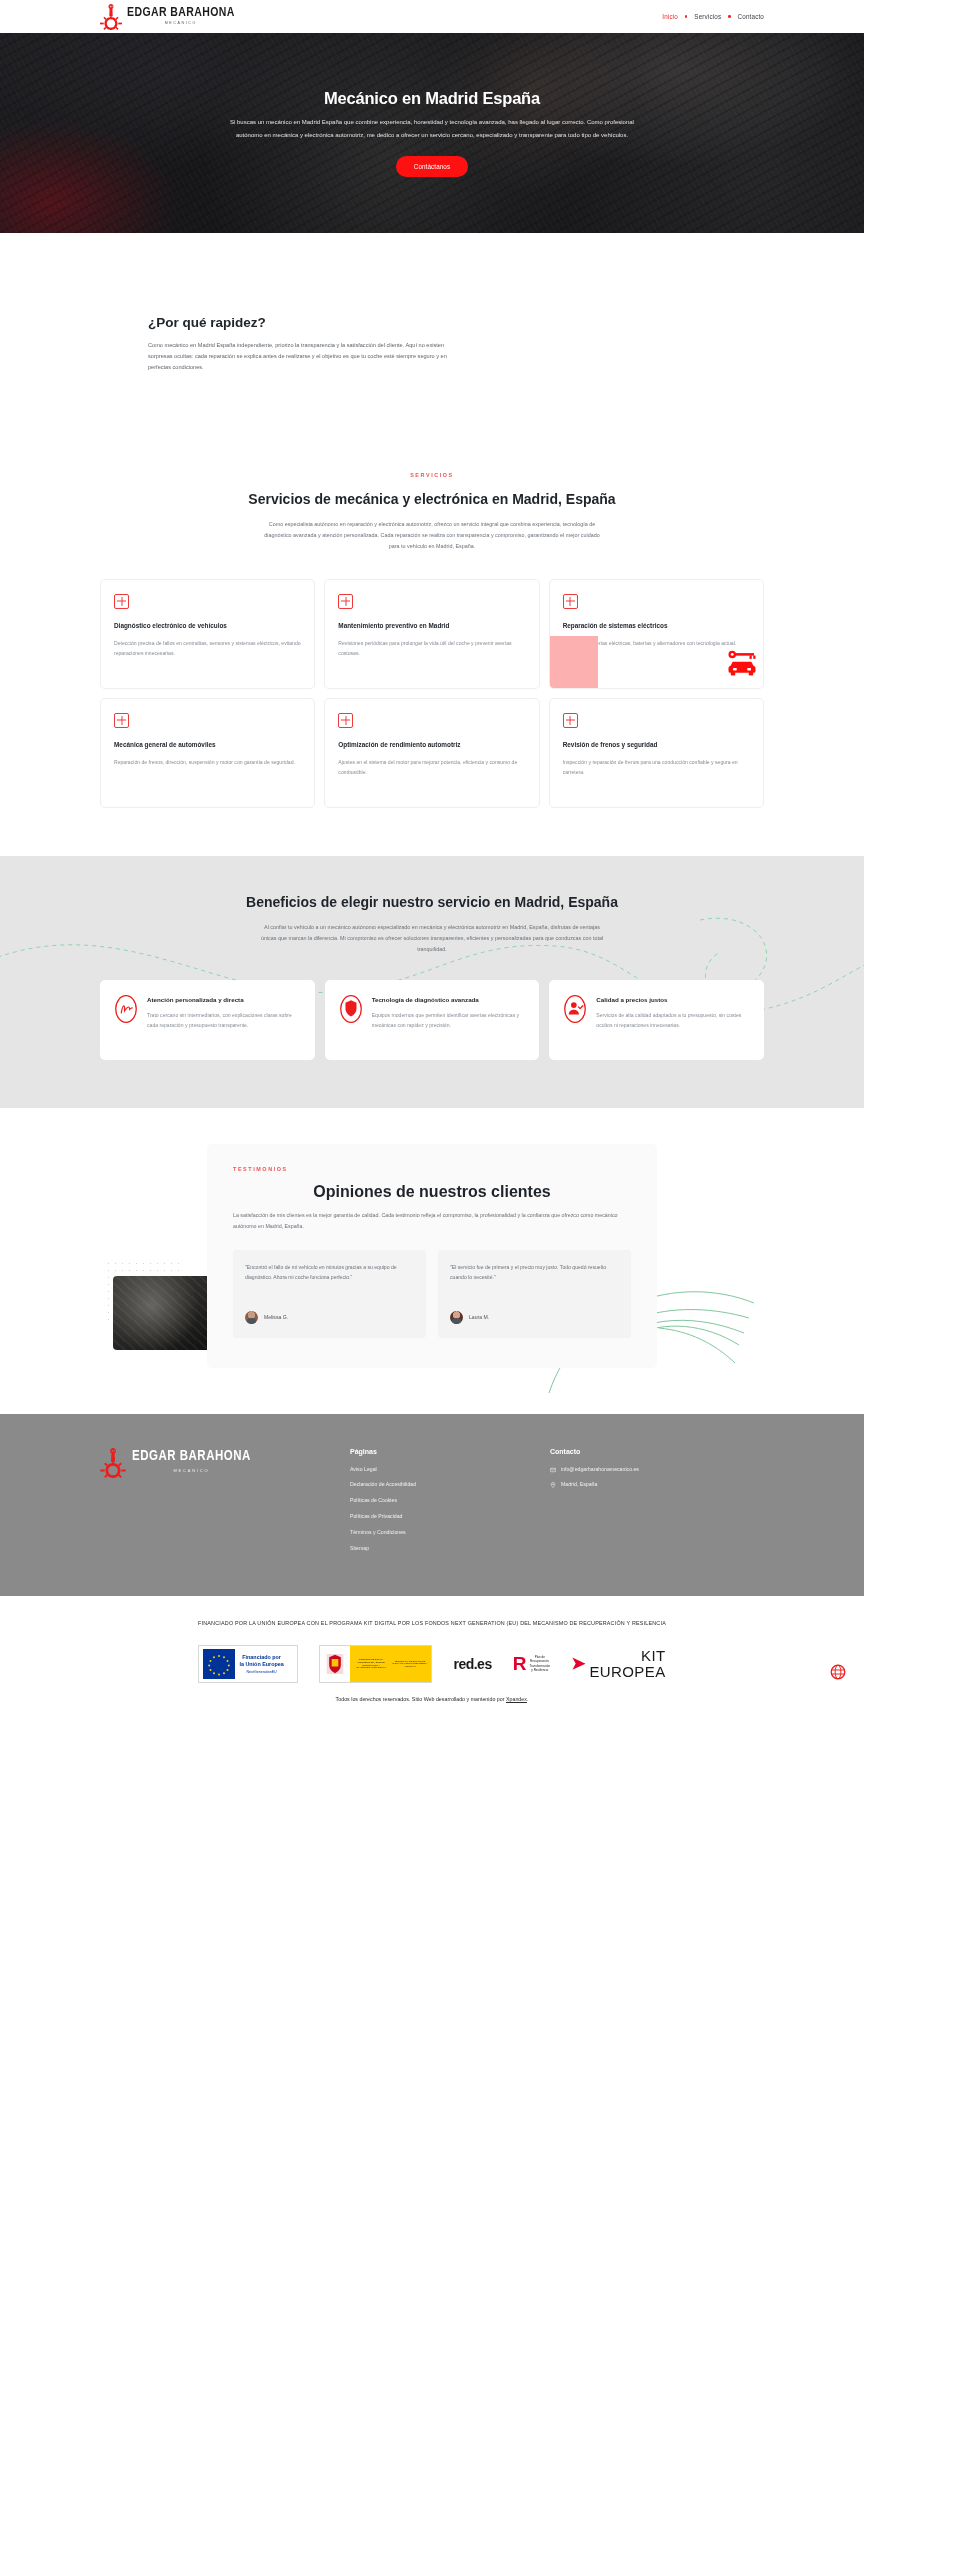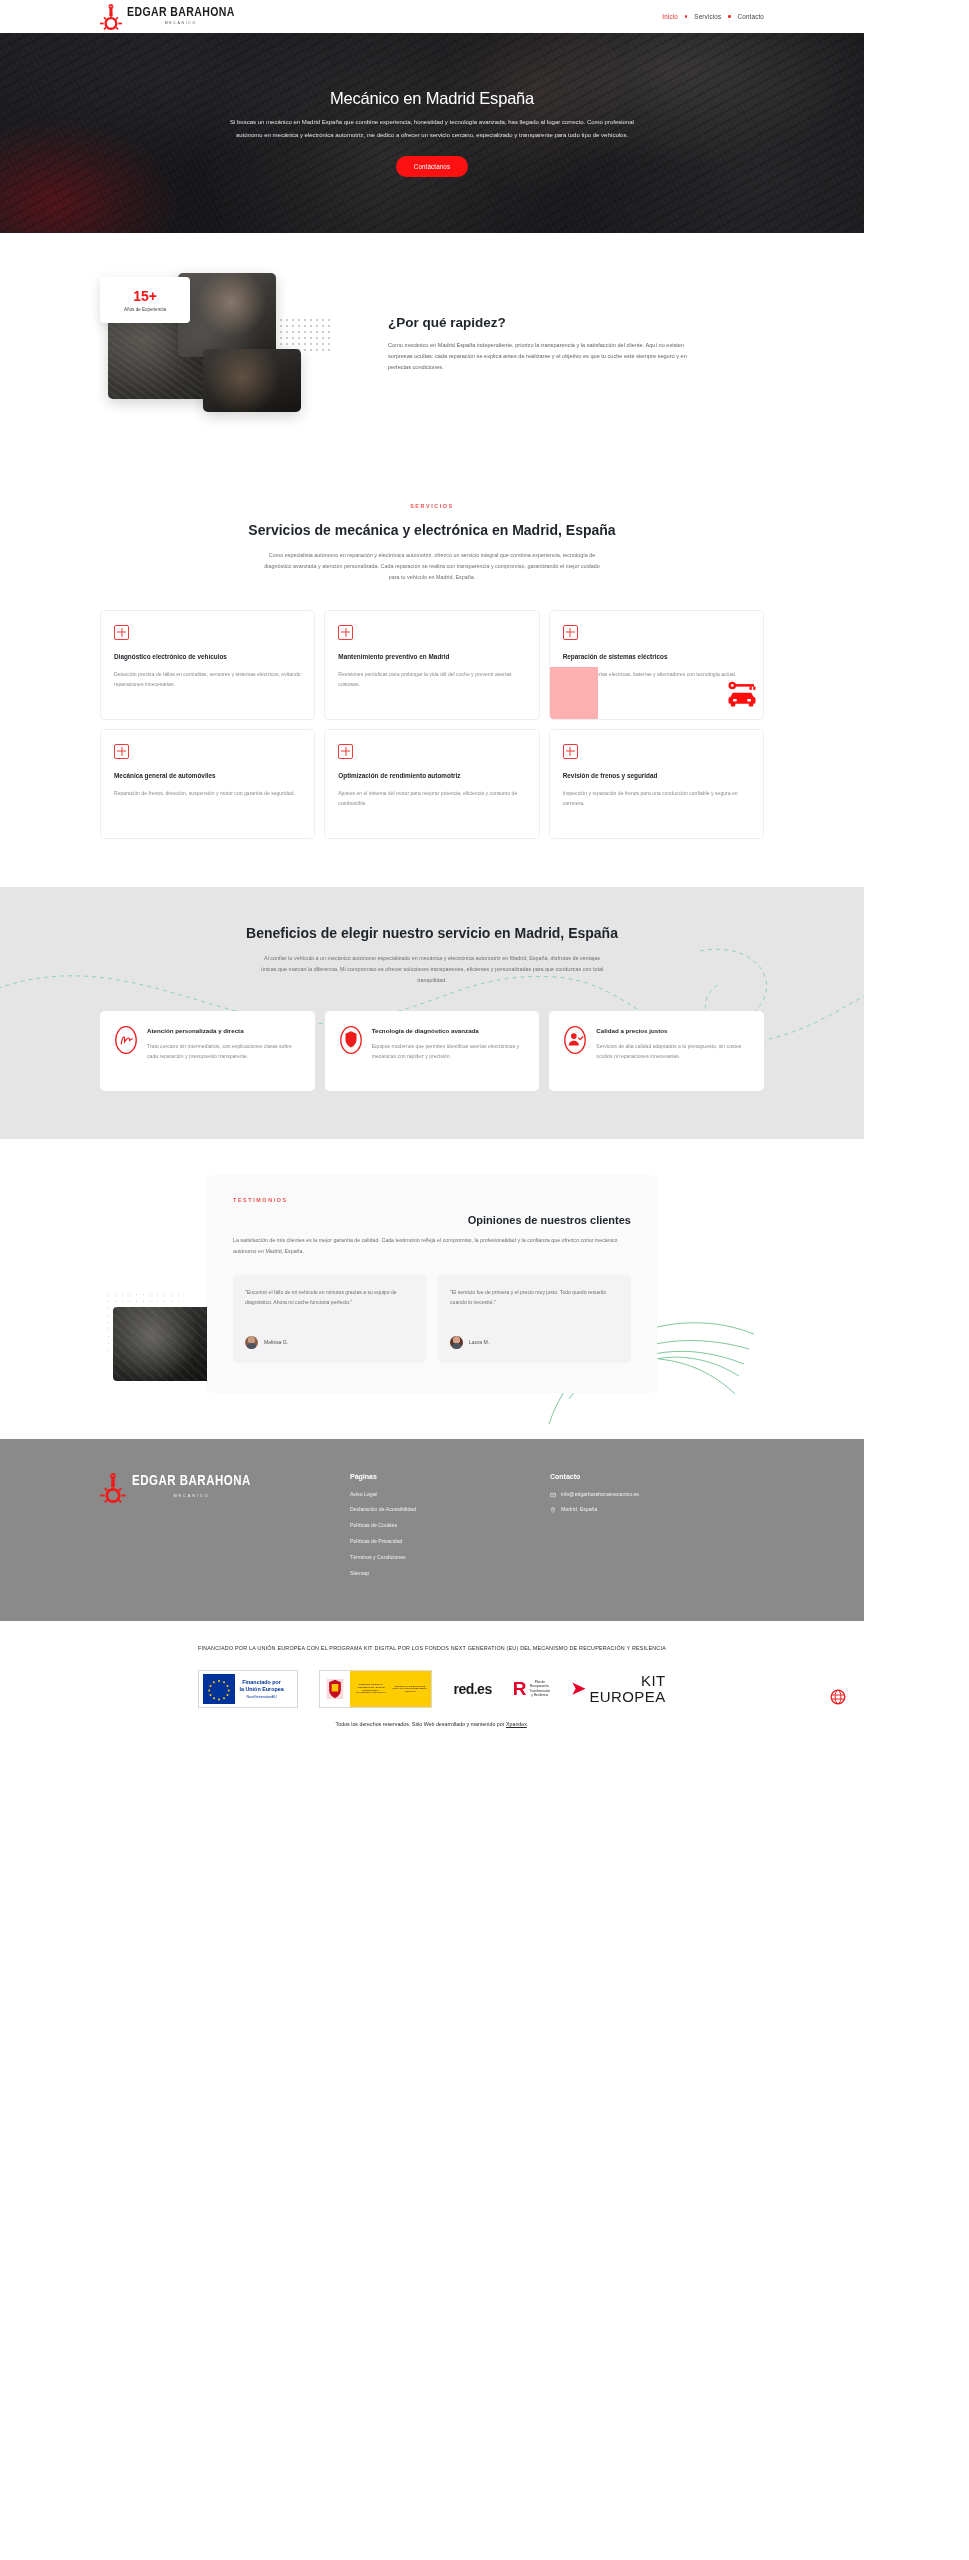--- a/index.html
+++ b/index.html
@@ -47,21 +47,21 @@
     background-image:
       repeating-linear-gradient(62deg, rgba(255,255,255,.045) 0 1px, transparent 1px 5px),
       repeating-linear-gradient(-28deg, rgba(0,0,0,.2) 0 2px, transparent 2px 9px),
       radial-gradient(circle at 45% 62%, rgba(200,195,185,.22), transparent 38%),
       radial-gradient(circle at 88% 70%, rgba(190,190,190,.18), transparent 34%),
       radial-gradient(circle at 62% 30%, rgba(225,175,150,.20), transparent 18%);
   }
   .hero-vignette { position:absolute; inset:0; background:rgba(18,18,20,.45); }
   .hero-inner { position:relative; z-index:3; text-align:center; width:520px; }
   .hero h1 {
-    font-size:16.5px; font-weight:400; color:#fff; letter-spacing:-.2px; margin-bottom:8px;
+    font-size:16.5px; font-weight:700; color:#fff; letter-spacing:-.2px; margin-bottom:8px;
   }
   .hero p {
     font-size:6px; line-height:2.05; color:#e3e3e5; margin:0 auto 14px; width:420px;
   }
   .btn-primary {
     display:inline-block; background:#ff1111; color:#fff; font-size:6.3px; font-weight:400;
     padding:7px 18px; border-radius:20px; border:none; cursor:pointer; letter-spacing:.1px;
   }
 
   
@@ -163,21 +163,21 @@
     background:
       radial-gradient(circle at 35% 40%, rgba(150,148,142,.55), transparent 55%),
       repeating-linear-gradient(42deg, rgba(255,255,255,.05) 0 2px, transparent 2px 7px),
       linear-gradient(150deg,#3f3e3b,#0e0e0d);
   }
   .testi-panel {
     position:relative; z-index:3; margin:0 auto; width:450px; background:#fafafa;
     border-radius:5px; padding:22px 26px 30px;
   }
   .testi-panel .eyebrow { text-align:left; }
-  .testi-panel h2 { font-size:11px; font-weight:700; color:#1f242a; text-align:right; margin-bottom:9px; }
+  .testi-panel h2 { font-size:16px; font-weight:700; color:#1f242a; text-align:center; margin-bottom:9px; }
   .testi-panel > p { font-size:5.3px; line-height:2.0; color:#6a7178; text-align:left; margin-bottom:18px; }
   .quotes { display:grid; grid-template-columns:1fr 1fr; gap:12px; }
   .quote { background:#f3f3f3; border-radius:4px; padding:13px 12px 14px; min-height:80px; }
   .quote .txt { font-size:5.1px; line-height:1.95; color:#6b7279; min-height:34px; }
   .quote .who { display:flex; align-items:center; gap:6px; margin-top:14px; }
   .avatar {
     width:13px; height:13px; border-radius:50%; flex:none;
     background:radial-gradient(circle at 50% 32%, #c79b82 0 34%, #8b5e4a 35% 100%);
     position:relative; overflow:hidden;
   }
@@ -280,30 +280,20 @@
     <div class="hero-vignette"></div>
     <div class="hero-inner">
       <h1>Mecánico en Madrid España</h1>
       <p>Si buscas un mecánico en Madrid España que combine experiencia, honestidad y tecnología avanzada, has llegado al lugar correcto. Como profesional autónomo en mecánica y electrónica automotriz, me dedico a ofrecer un servicio cercano, especializado y transparente para todo tipo de vehículos.</p>
       <button class="btn-primary">Contáctanos</button>
     </div>
   </div>
 
   <div class="why">
     <div class="why-wrap">
-      <div class="why-visual">
-        <div class="ph ph-b"></div>
-        <div class="ph ph-a"></div>
-        <div class="badge">
-          <div class="badge-num">15+</div>
-          <div class="badge-lbl">Años de Experiencia</div>
-        </div>
-        <div class="ph ph-c"></div>
-        <div class="dots-grid"></div>
-      </div>
       <div class="why-text">
         <h2>¿Por qué rapidez?</h2>
         <p>Como mecánico en Madrid España independiente, priorizo la transparencia y la satisfacción del cliente. Aquí no existen sorpresas ocultas: cada reparación se explica antes de realizarse y el objetivo es que tu coche esté siempre seguro y en perfectas condiciones.</p>
       </div>
     </div>
   </div>
 
   <div class="services">
     <div class="eyebrow">SERVICIOS</div>
     <h2 class="sec-title">Servicios de mecánica y electrónica en Madrid, España</h2>

